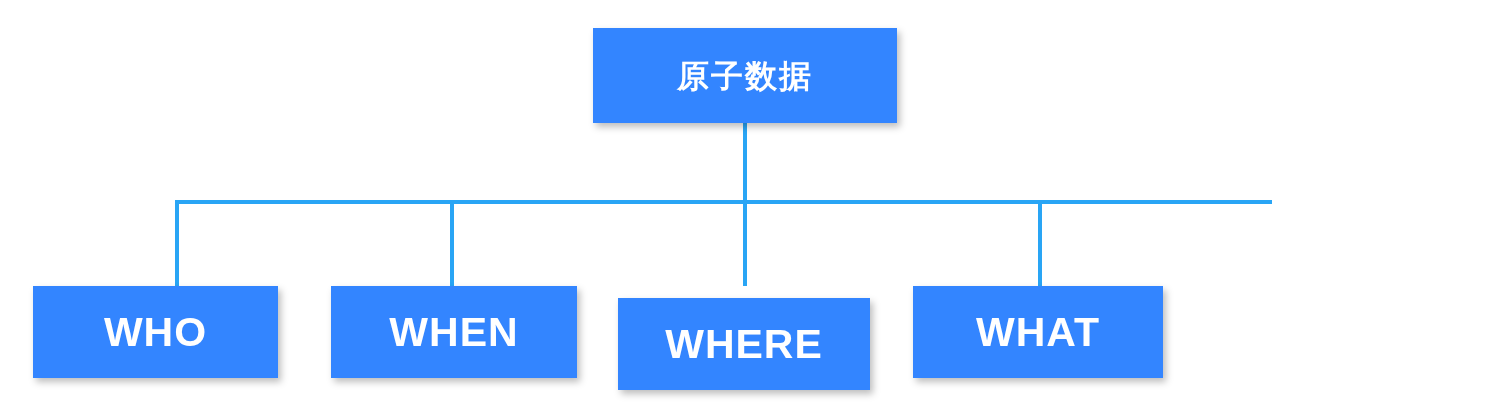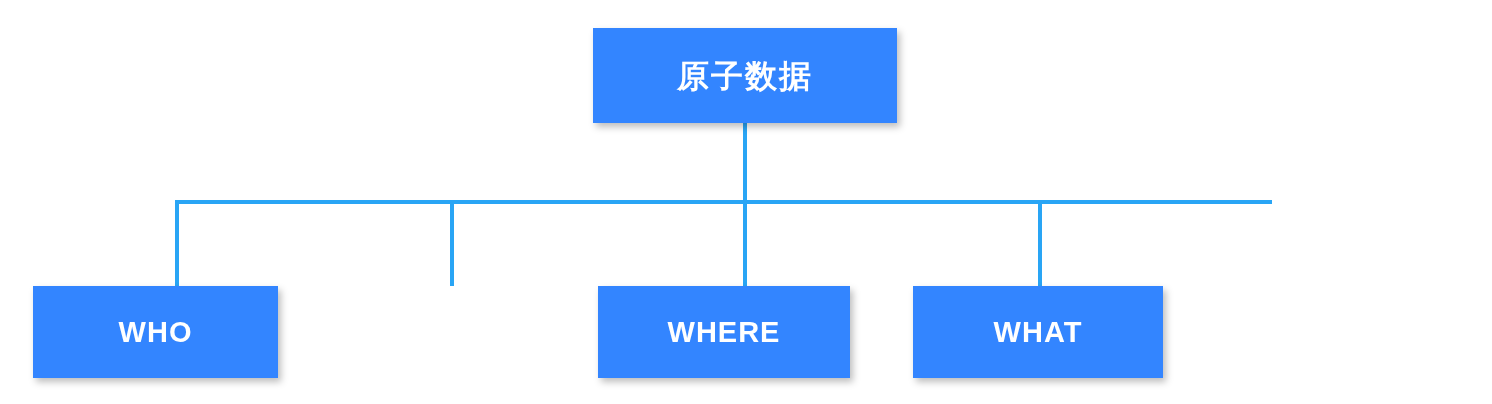--- a/index.html
+++ b/index.html
@@ -55,26 +55,26 @@
   #node-root .node-label {
     font-size: 32px;
     letter-spacing: 2px;
   }
   
   .node-child {
     top: 286px;
     height: 92px;
   }
   .node-child .node-label {
-    font-size: 29px;
+    font-size: 41px;
     letter-spacing: 1px;
   }
   #node-who   { left: 33px;   width: 245px; }
   #node-when  { left: 331px;  width: 246px; }
-  #node-where { left: 598px;  width: 252px; }
+  #node-where { left: 618px;  width: 252px; margin-top: 12px; }
   #node-what  { left: 913px;  width: 250px; text-align: center; }
   #node-how   { left: 1207px; width: 253px; }
 </style>
 </head>
 <body>
 
 <div id="diagram-canvas">
 
   <svg id="connector-layer" viewBox="0 0 1492 404" width="1492" height="404" xmlns="http://www.w3.org/2000/svg">
 
@@ -89,20 +89,23 @@
   </svg>
 
   <div class="node" id="node-root">
     <span class="node-label">原子数据</span>
   </div>
 
   <div class="node node-child" id="node-who">
     <span class="node-label">WHO</span>
   </div>
 
+  <div class="node node-child" id="node-when">
+    <span class="node-label">WHEN</span>
+  </div>
 
   <div class="node node-child" id="node-where">
     <span class="node-label">WHERE</span>
   </div>
 
   <div class="node node-child" id="node-what">
     <span class="node-label">WHAT</span>
   </div>
 
 

